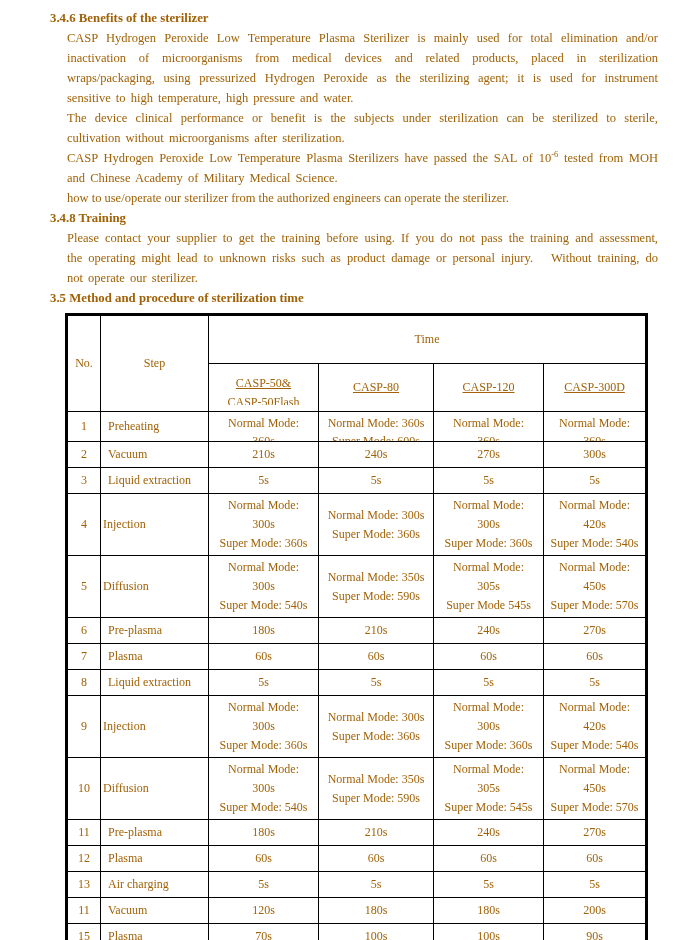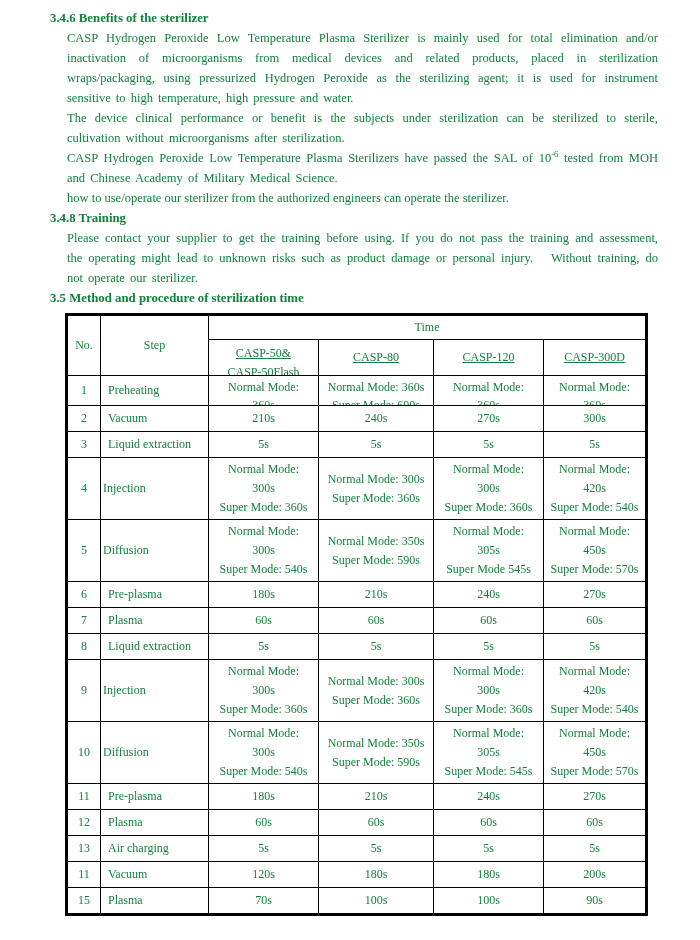--- a/index.html
+++ b/index.html
@@ -1,36 +1,36 @@
 <!DOCTYPE html>
 <html><head>
 <meta charset="utf-8">
 <style>
   html,body{margin:0;padding:0;background:#ffffff;}
   .page{
     width:700px;height:940px;box-sizing:border-box;overflow:hidden;
-    background:#ffffff;color:#15803d;
+    background:#ffffff;color:#a16207;
     font-family:"Liberation Serif", serif;
   }
   .content{padding:8px 38px 0 50px;}
   .hd{font-size:12.8px;font-weight:bold;margin:0;line-height:20px;}
   .para{margin:0 4px 0 17px;font-size:12.5px;line-height:20px;}
   .j{text-align:justify;word-spacing:2px;}
   sup{font-size:8.5px;line-height:0;}
   table.steriltable{
     border-collapse:collapse;table-layout:fixed;width:580px;
     margin:5px 0 0 15px;border:3px solid #000;font-size:12px;
   }
   .steriltable th,.steriltable td{
     border:1px solid #000;font-weight:normal;text-align:center;
     vertical-align:middle;padding:0;
   }
   .cellwrap{line-height:19px;padding:3px 2px;}
   .cellwrap div{white-space:nowrap;}
-  th .cellwrap{padding:2px 2px;}
+  th .cellwrap{padding:14px 2px;}
   tr.time-row{height:24px;}
   tr.model-row th{height:32px;text-decoration:underline;}
   th .cellwrap.cliphead{height:31px;overflow:hidden;line-height:19px;padding:4px 0 0;}
   td.step-cell{text-align:left;}
   td.step-cell .cellwrap{padding-left:7px;}
   tr.clipped td .cellwrap.clipme{height:27px;overflow:hidden;line-height:18px;padding:2px 0 0;}
   tr.tall .cellwrap{line-height:19px;padding:2px 2px;}
 </style>
 </head>
 <body>

